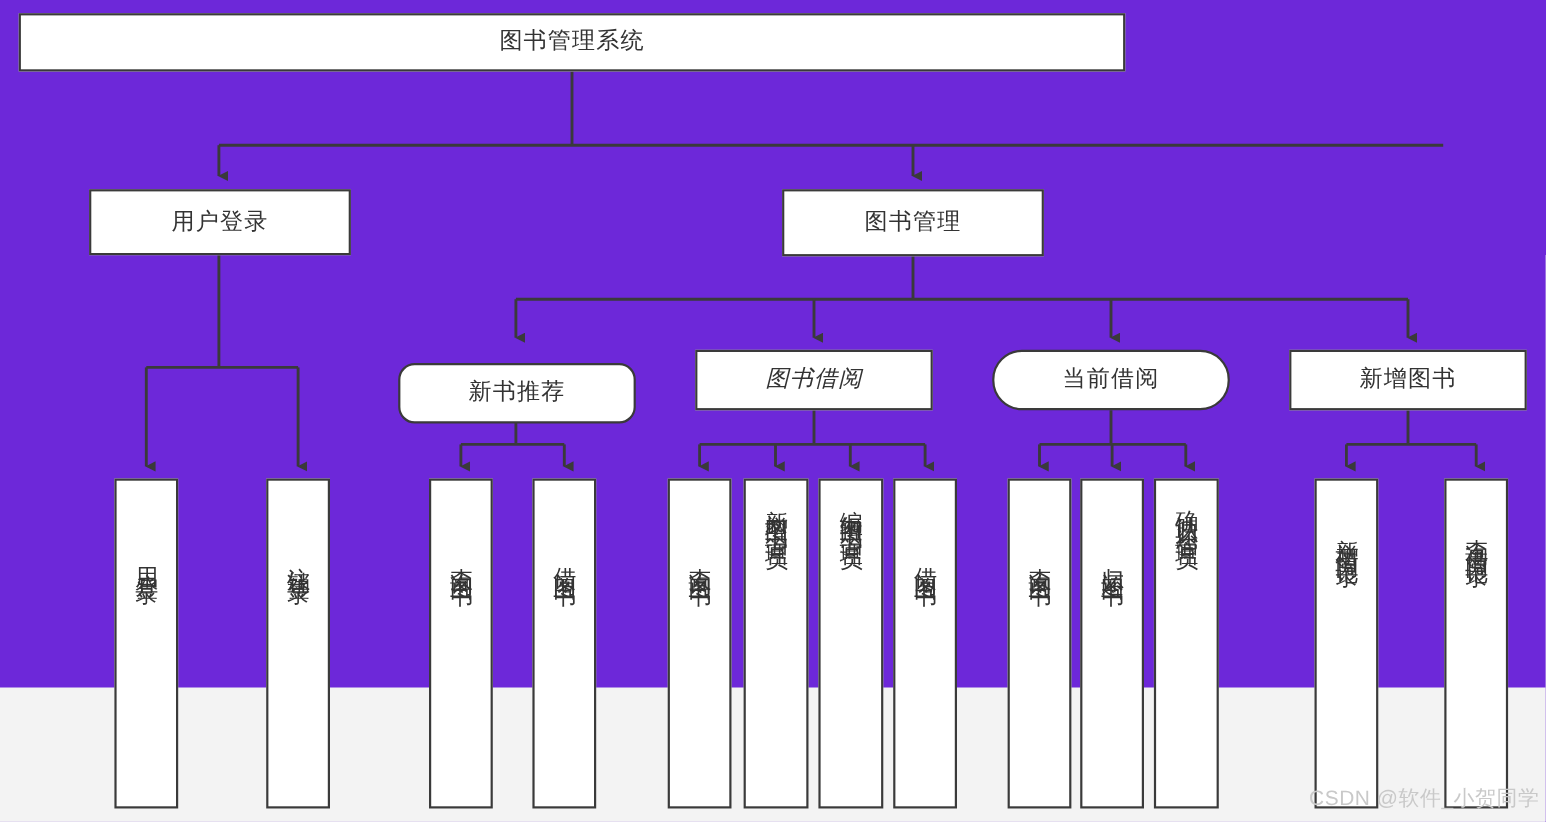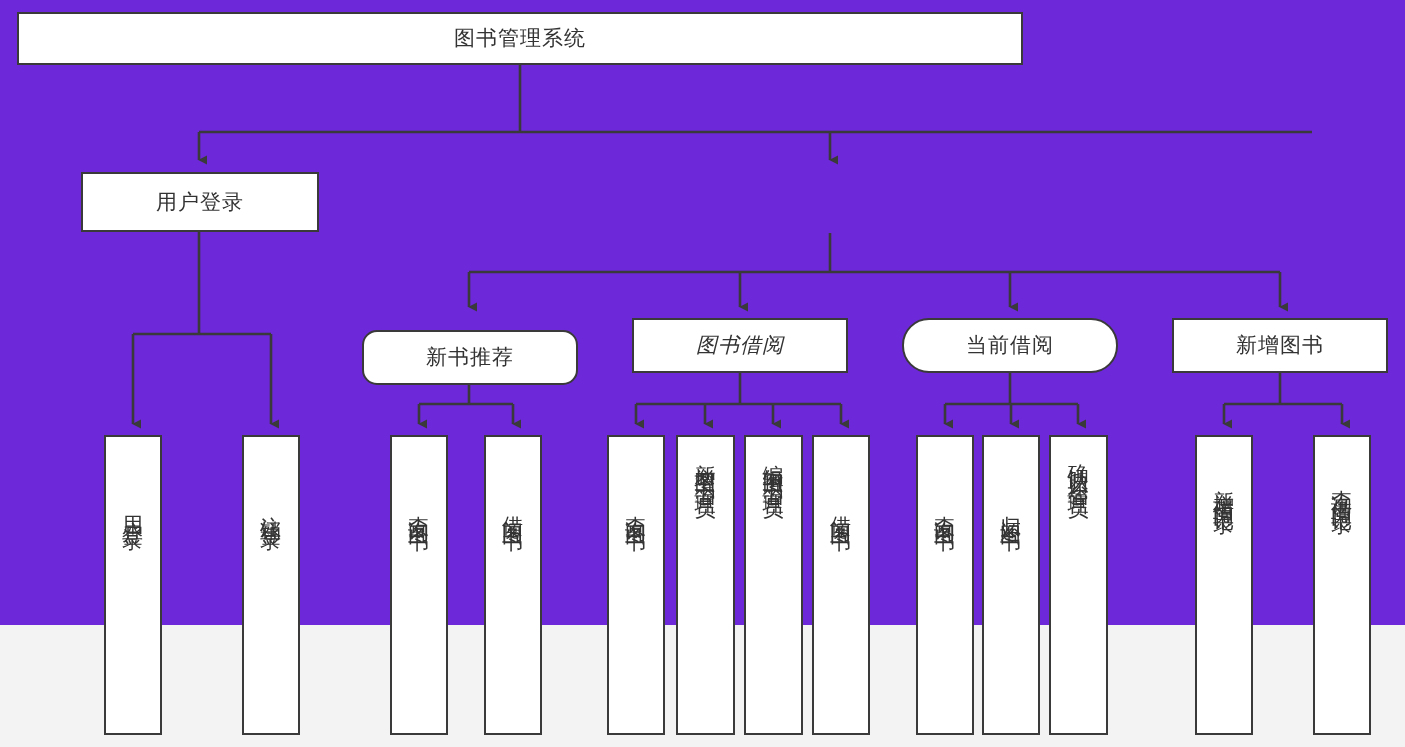--- a/index.html
+++ b/index.html
@@ -133,20 +133,23 @@
     </g>
   </svg>
 
   <div class="node" style="left:17px; top:12px; width:1006px; height:53px;">
     <span class="label">图书管理系统</span>
   </div>
 
   <div class="node" style="left:81px; top:172px; width:238px; height:60px;">
     <span class="label">用户登录</span>
   </div>
+  <div class="node" style="left:711px; top:172px; width:238px; height:61px;">
+    <span class="label">图书管理</span>
+  </div>
 
   <div class="node" style="left:362px; top:330px; width:216px; height:55px;border-radius:15px;">
     <span class="label">新书推荐</span>
   </div>
   <div class="node" style="left:632px; top:318px; width:216px; height:55px;font-style:italic;">
     <span class="label">图书借阅</span>
   </div>
   <div class="node" style="left:902px; top:318px; width:216px; height:55px;border-radius:27px;">
     <span class="label">当前借阅</span>
   </div>
@@ -191,14 +194,15 @@
     <span class="label">确认归还（管理员）</span>
   </div>
 
   <div class="node vertical midsm" style="left:1195px; top:435px; width:58px; height:300px;">
     <span class="label">新增借阅记录</span>
   </div>
   <div class="node vertical midsm" style="left:1313px; top:435px; width:58px; height:300px;">
     <span class="label">查询借阅记录</span>
   </div>
 
+  <div class="watermark">CSDN @软件_小贺同学</div>
 
 </div>
 
 </body></html>

